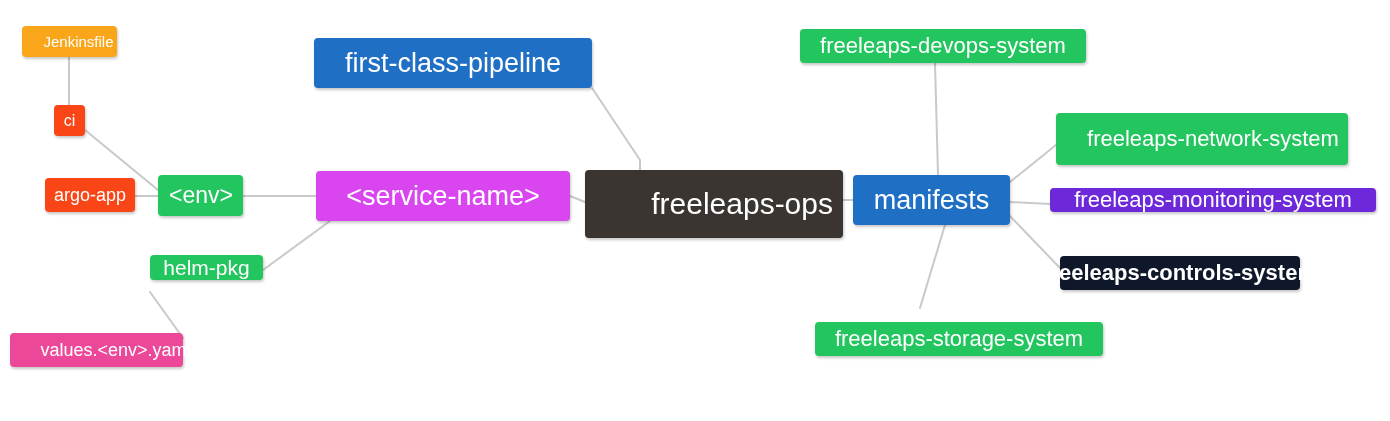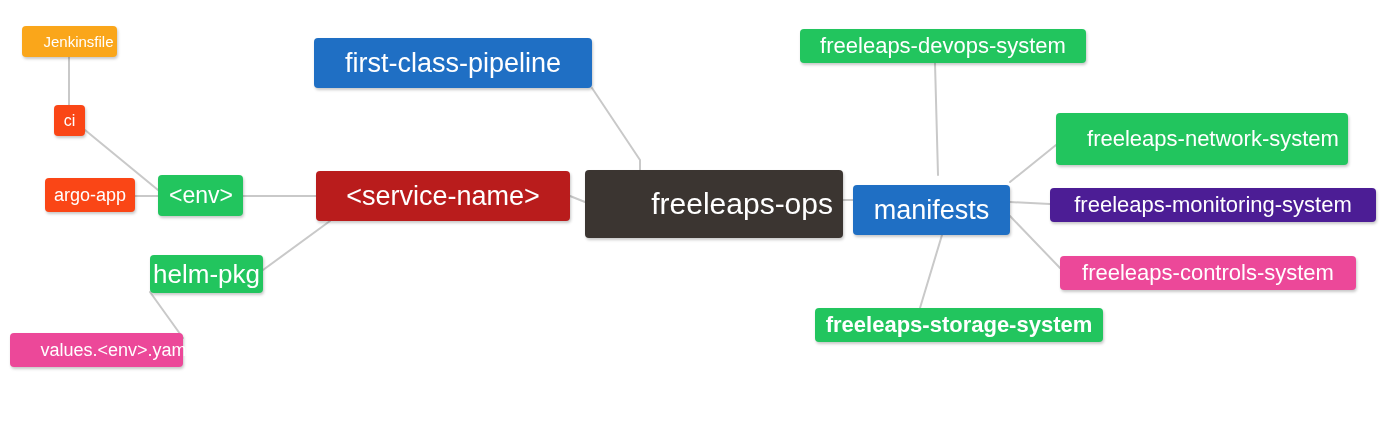--- a/index.html
+++ b/index.html
@@ -63,56 +63,56 @@
       <path d="M 938 175 L 935 63" stroke="#c9c9c9" stroke-width="2" fill="none" stroke-linecap="round"></path>
       <path d="M 1010 182 L 1056 145" stroke="#c9c9c9" stroke-width="2" fill="none" stroke-linecap="round"></path>
       <path d="M 1010 202 L 1050 204" stroke="#c9c9c9" stroke-width="2" fill="none" stroke-linecap="round"></path>
       <path d="M 1010 216 L 1060 268" stroke="#c9c9c9" stroke-width="2" fill="none" stroke-linecap="round"></path>
       <path d="M 945 225 L 920 308" stroke="#c9c9c9" stroke-width="2" fill="none" stroke-linecap="round"></path>
     </svg>
   <div id="node-layer">
       <div class="node" style="left: 585px; top: 170px; width: 258px; height: 68px; background: rgb(59, 53, 49); font-size: 30px; justify-content: flex-end;">
         <span class="node-label">freeleaps-ops</span>
       </div>
-      <div class="node" style="left: 316px; top: 171px; width: 254px; height: 50px; background: #b91c1c; font-size: 27px;">
+      <div class="node" style="left: 316px; top: 171px; width: 254px; height: 50px; background: #d946ef; font-size: 27px;">
         <span class="node-label">&lt;service-name&gt;</span>
       </div>
       <div class="node" style="left: 314px; top: 38px; width: 278px; height: 50px; background: rgb(31, 111, 196); font-size: 27px;">
         <span class="node-label">first-class-pipeline</span>
       </div>
-      <div class="node" style="left: 853px; top: 175px; width: 157px; height: 50px; background: rgb(31, 111, 196); font-size: 27px; margin-top: 10px;">
+      <div class="node" style="left: 853px; top: 175px; width: 157px; height: 50px; background: rgb(31, 111, 196); font-size: 27px;">
         <span class="node-label">manifests</span>
       </div>
       <div class="node" style="left: 158px; top: 175px; width: 85px; height: 41px; background: rgb(34, 197, 94); font-size: 23px; justify-content: flex-end;">
         <span class="node-label">&lt;env&gt;</span>
       </div>
-      <div class="node" style="left: 150px; top: 255px; width: 113px; height: 38px; background: rgb(34, 197, 94); font-size: 26px;">
+      <div class="node" style="left: 150px; top: 255px; width: 113px; height: 25px; background: rgb(34, 197, 94); font-size: 21px;">
         <span class="node-label">helm-pkg</span>
       </div>
       <div class="node" style="left: 54px; top: 105px; width: 31px; height: 31px; background: rgb(250, 70, 22); font-size: 16px;">
         <span class="node-label">ci</span>
       </div>
       <div class="node" style="left: 22px; top: 26px; width: 95px; height: 31px; background: rgb(250, 166, 26); font-size: 15px; padding-left: 28px;">
         <span class="node-label">Jenkinsfile</span>
       </div>
       <div class="node" style="left: 33px; top: 178px; width: 90px; height: 34px; background: rgb(250, 70, 22); font-size: 18px; margin-left: 12px;">
         <span class="node-label">argo-app</span>
       </div>
       <div class="node" style="left: 10px; top: 333px; width: 173px; height: 34px; background: #ec4899; font-size: 18px; padding-left: 48px;">
         <span class="node-label">values.&lt;env&gt;.yaml</span>
       </div>
       <div class="node" style="left: 800px; top: 29px; width: 286px; height: 34px; background: rgb(34, 197, 94); font-size: 22px;">
         <span class="node-label">freeleaps-devops-system</span>
       </div>
       <div class="node" style="left: 1056px; top: 113px; width: 292px; height: 52px; background: rgb(34, 197, 94); font-size: 22px; padding-left: 32px;">
         <span class="node-label">freeleaps-network-system</span>
       </div>
-      <div class="node" style="left: 1050px; top: 188px; width: 326px; height: 34px; background: #4c1d95; font-size: 22px;">
+      <div class="node" style="left: 1050px; top: 188px; width: 326px; height: 24px; background: #6d28d9; font-size: 22px;">
         <span class="node-label">freeleaps-monitoring-system</span>
       </div>
-      <div class="node" style="left: 1060px; top: 256px; width: 296px; height: 34px; background: #ec4899; font-size: 22px;">
+      <div class="node" style="left: 1060px; top: 256px; width: 240px; height: 34px; background: #0f172a; font-size: 22px; font-weight: bold;">
         <span class="node-label">freeleaps-controls-system</span>
       </div>
-      <div class="node" style="left: 815px; top: 308px; width: 288px; height: 34px; background: rgb(34, 197, 94); font-size: 22px; font-weight: bold;">
+      <div class="node" style="left: 815px; top: 322px; width: 288px; height: 34px; background: rgb(34, 197, 94); font-size: 22px;">
         <span class="node-label">freeleaps-storage-system</span>
       </div>
     </div>
 </div>
 
 </body></html>

